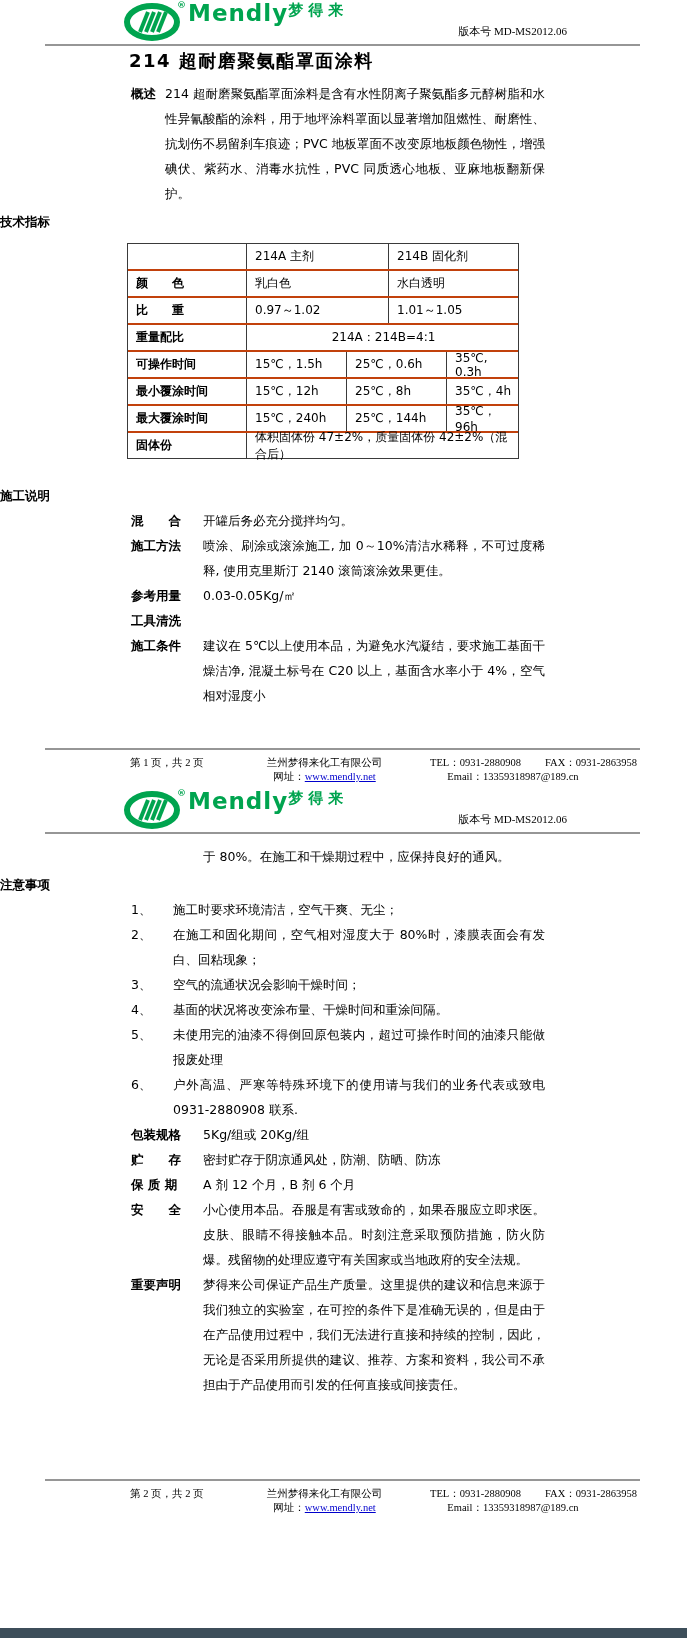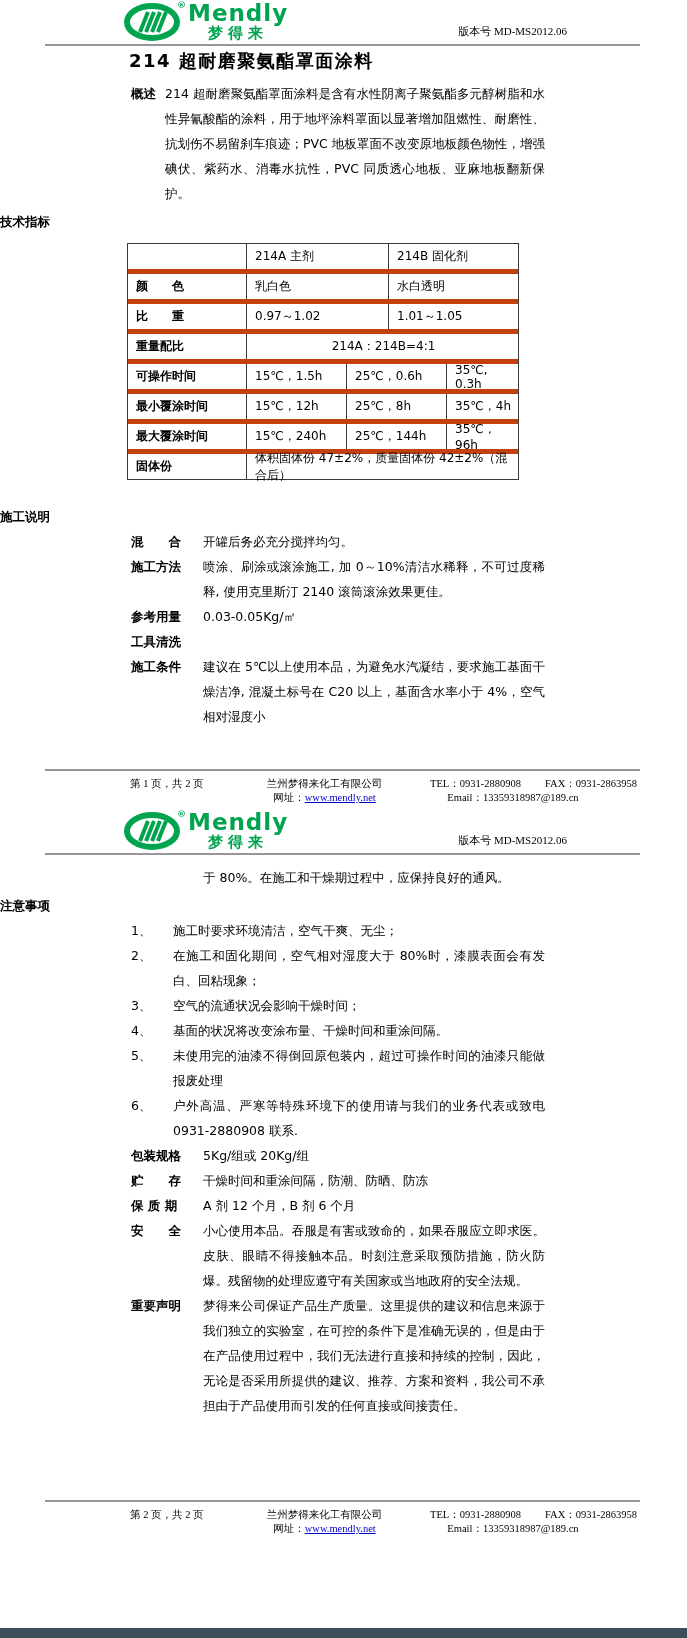--- a/index.html
+++ b/index.html
@@ -5,38 +5,38 @@
   html,body { margin:0; padding:0; background:#ffffff; }
   body {
     width:687px; height:1638px; position:relative; overflow:hidden;
     font-family:"DejaVu Sans","Liberation Sans",sans-serif;
     color:#000;
   }
   .header { display:flex; justify-content:space-between; align-items:flex-end;
             padding:4px 120px 2px 123px; height:44px; box-sizing:border-box; }
   .brand { display:flex; align-items:flex-start; }
   .reg { color:#00A44F; font-size:9px; font-weight:bold; margin:-2px 2px 0 -4px; }
-  .brand-text { display:flex; flex-direction:column; line-height:1; }
+  .brand-text { display:flex; flex-direction:row; line-height:1; }
   .brand-en { font-size:23px; font-weight:bold; color:#00A44F; letter-spacing:1px; }
   .brand-cn { font-size:15px; font-weight:bold; color:#00A44F; letter-spacing:5px;
               margin-top:1px; text-align:center; }
   .version { font-size:11px; font-family:"Liberation Serif",serif; padding-bottom:3px; }
   .hr { border:none; border-top:2px solid #969696; margin:0 47px 0 45px; height:0; }
   .title { margin:4px 0 0 129px; font-size:18px; font-weight:bold; letter-spacing:1.5px; line-height:24px; }
   .kv { display:flex; margin-left:131px; width:414px; line-height:25px; font-size:12.5px; }
   .kv .k { font-weight:bold; flex:none; }
   .kv.narrow .k { width:34px; }
   .kv.wide .k { width:72px; }
   .kv .v { flex:1; text-align:justify; }
   .kv .v.nojust { text-align:left; }
   .section-h { font-size:12.5px; font-weight:bold; line-height:25px; }
   .mt8 { margin-top:8px; } .mt3 { margin-top:3px; } .mt24 { margin-top:24px; }
   .spec-table { margin:9px 0 0 127px; width:392px; border:1px solid #3a3a3a;
                 box-sizing:border-box; font-size:12px; }
-  .tr { display:flex; border-top:5px solid #c2410c; }
+  .tr { display:flex; border-top:2px solid #c2410c; }
   .tr:first-child { border-top:none; }
   .td { box-sizing:border-box; height:25px; padding:0 6px 0 8px;
         border-left:1px solid #3a3a3a; display:flex; align-items:center; }
   .td:first-child { border-left:none; }
   .lab { width:118px; font-weight:bold; }
   .ca { width:142px; } .cb { flex:1; }
   .t1 { width:100px; } .t2 { width:100px; } .t3 { flex:1; }
   .spanv { flex:1; justify-content:center; }
   .note { display:flex; margin-left:131px; width:414px; line-height:25px; font-size:12.5px; }
   .note .n { width:42px; flex:none; }
@@ -221,21 +221,21 @@
     <div class="n">6、</div>
     <div class="t">户外高温、严寒等特殊环境下的使用请与我们的业务代表或致电 0931-2880908 联系.</div>
   </div>
 
   <div class="kv wide">
     <div class="k">包装规格</div>
     <div class="v nojust">5Kg/组或 20Kg/组</div>
   </div>
   <div class="kv wide">
     <div class="k">贮　　存</div>
-    <div class="v nojust">干燥时间和重涂间隔，防潮、防晒、防冻</div>
+    <div class="v nojust">密封贮存于阴凉通风处，防潮、防晒、防冻</div>
   </div>
   <div class="kv wide">
     <div class="k">保 质 期</div>
     <div class="v nojust">A 剂 12 个月，B 剂 6 个月</div>
   </div>
   <div class="kv wide">
     <div class="k">安　　全</div>
     <div class="v">小心使用本品。吞服是有害或致命的，如果吞服应立即求医。皮肤、眼睛不得接触本品。时刻注意采取预防措施，防火防爆。残留物的处理应遵守有关国家或当地政府的安全法规。</div>
   </div>
   <div class="kv wide">

